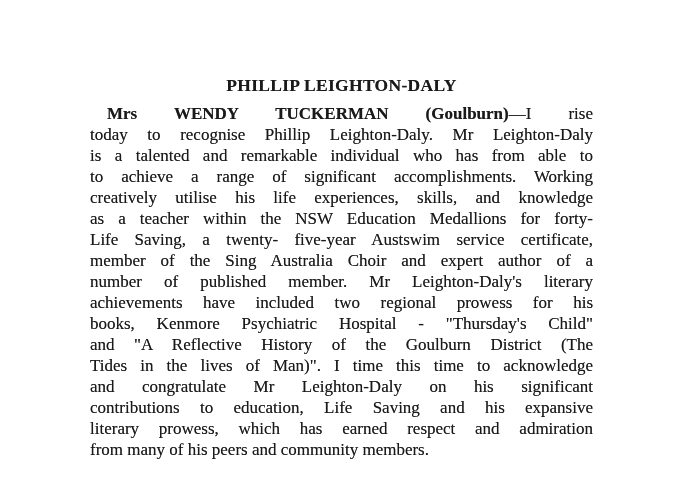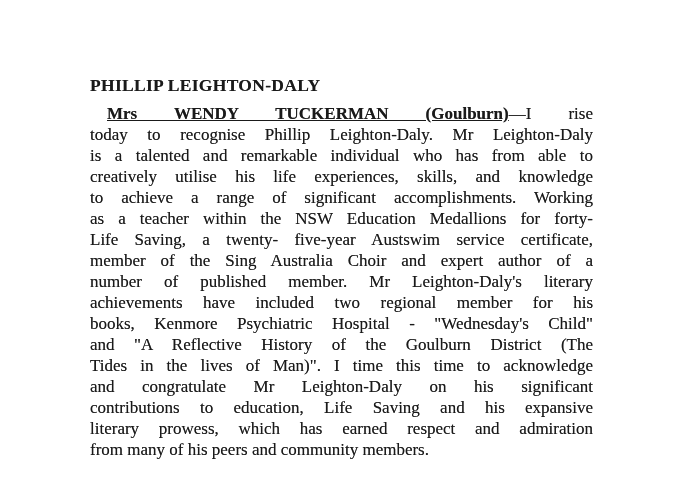--- a/index.html
+++ b/index.html
@@ -17,21 +17,21 @@
   }
   .page {
     position: absolute;
     left: 90px;
     top: 75px;
     width: 503px;
   }
   .title {
     font-size: 17.5px;
     font-weight: bold;
-    text-align: left;
+    text-align: center;
     line-height: 21px;
     margin: 0 0 7px 0;
     letter-spacing: 0.3px;
     text-shadow: 0 0 0.4px rgba(0,0,0,0.55);
   }
   .line {
     font-size: 17px;
     line-height: 21px;
     height: 21px;
     text-align: justify;
@@ -41,43 +41,42 @@
   }
   .first-line {
     text-indent: 17px;
   }
   .last-line {
     text-align: center;
     text-align-last: left;
   }
   .bold {
     font-weight: bold;
-    text-decoration: underline;
   }
 </style>
 </head>
 <body>
 
 <div class="page">
   <h1 class="title">PHILLIP LEIGHTON-DALY</h1>
 
   <div class="para">
     <div class="line first-line"><span class="bold">Mrs WENDY TUCKERMAN (Goulburn)</span><span>—I rise</span></div>
 
     <div id="body-lines">
         <div class="line">today to recognise Phillip Leighton-Daly. Mr Leighton-Daly</div>
         <div class="line">is a talented and remarkable individual who has from able to</div>
+        <div class="line">to achieve a range of significant accomplishments. Working</div>
         <div class="line">creatively utilise his life experiences, skills, and knowledge</div>
-        <div class="line">to achieve a range of significant accomplishments. Working</div>
         <div class="line">as a teacher within the NSW Education Medallions for forty-</div>
         <div class="line">Life Saving, a twenty- five-year Austswim service certificate,</div>
         <div class="line">member of the Sing Australia Choir and expert author of a</div>
         <div class="line">number of published member. Mr Leighton-Daly's literary</div>
-        <div class="line">achievements have included two regional member for his</div>
-        <div class="line">books, Kenmore Psychiatric Hospital - "Wednesday's Child"</div>
+        <div class="line">achievements have included two regional prowess for his</div>
+        <div class="line">books, Kenmore Psychiatric Hospital - "Thursday's Child"</div>
         <div class="line">and "A Reflective History of the Goulburn District (The</div>
         <div class="line">Tides in the lives of Man)". I time this time to acknowledge</div>
         <div class="line">and congratulate Mr Leighton-Daly on his significant</div>
         <div class="line">contributions to education, Life Saving and his expansive</div>
         <div class="line">literary prowess, which has earned respect and admiration</div>
       </div>
 
     <div class="line last-line">from many of his peers and community members.</div>
   </div>
 </div>

